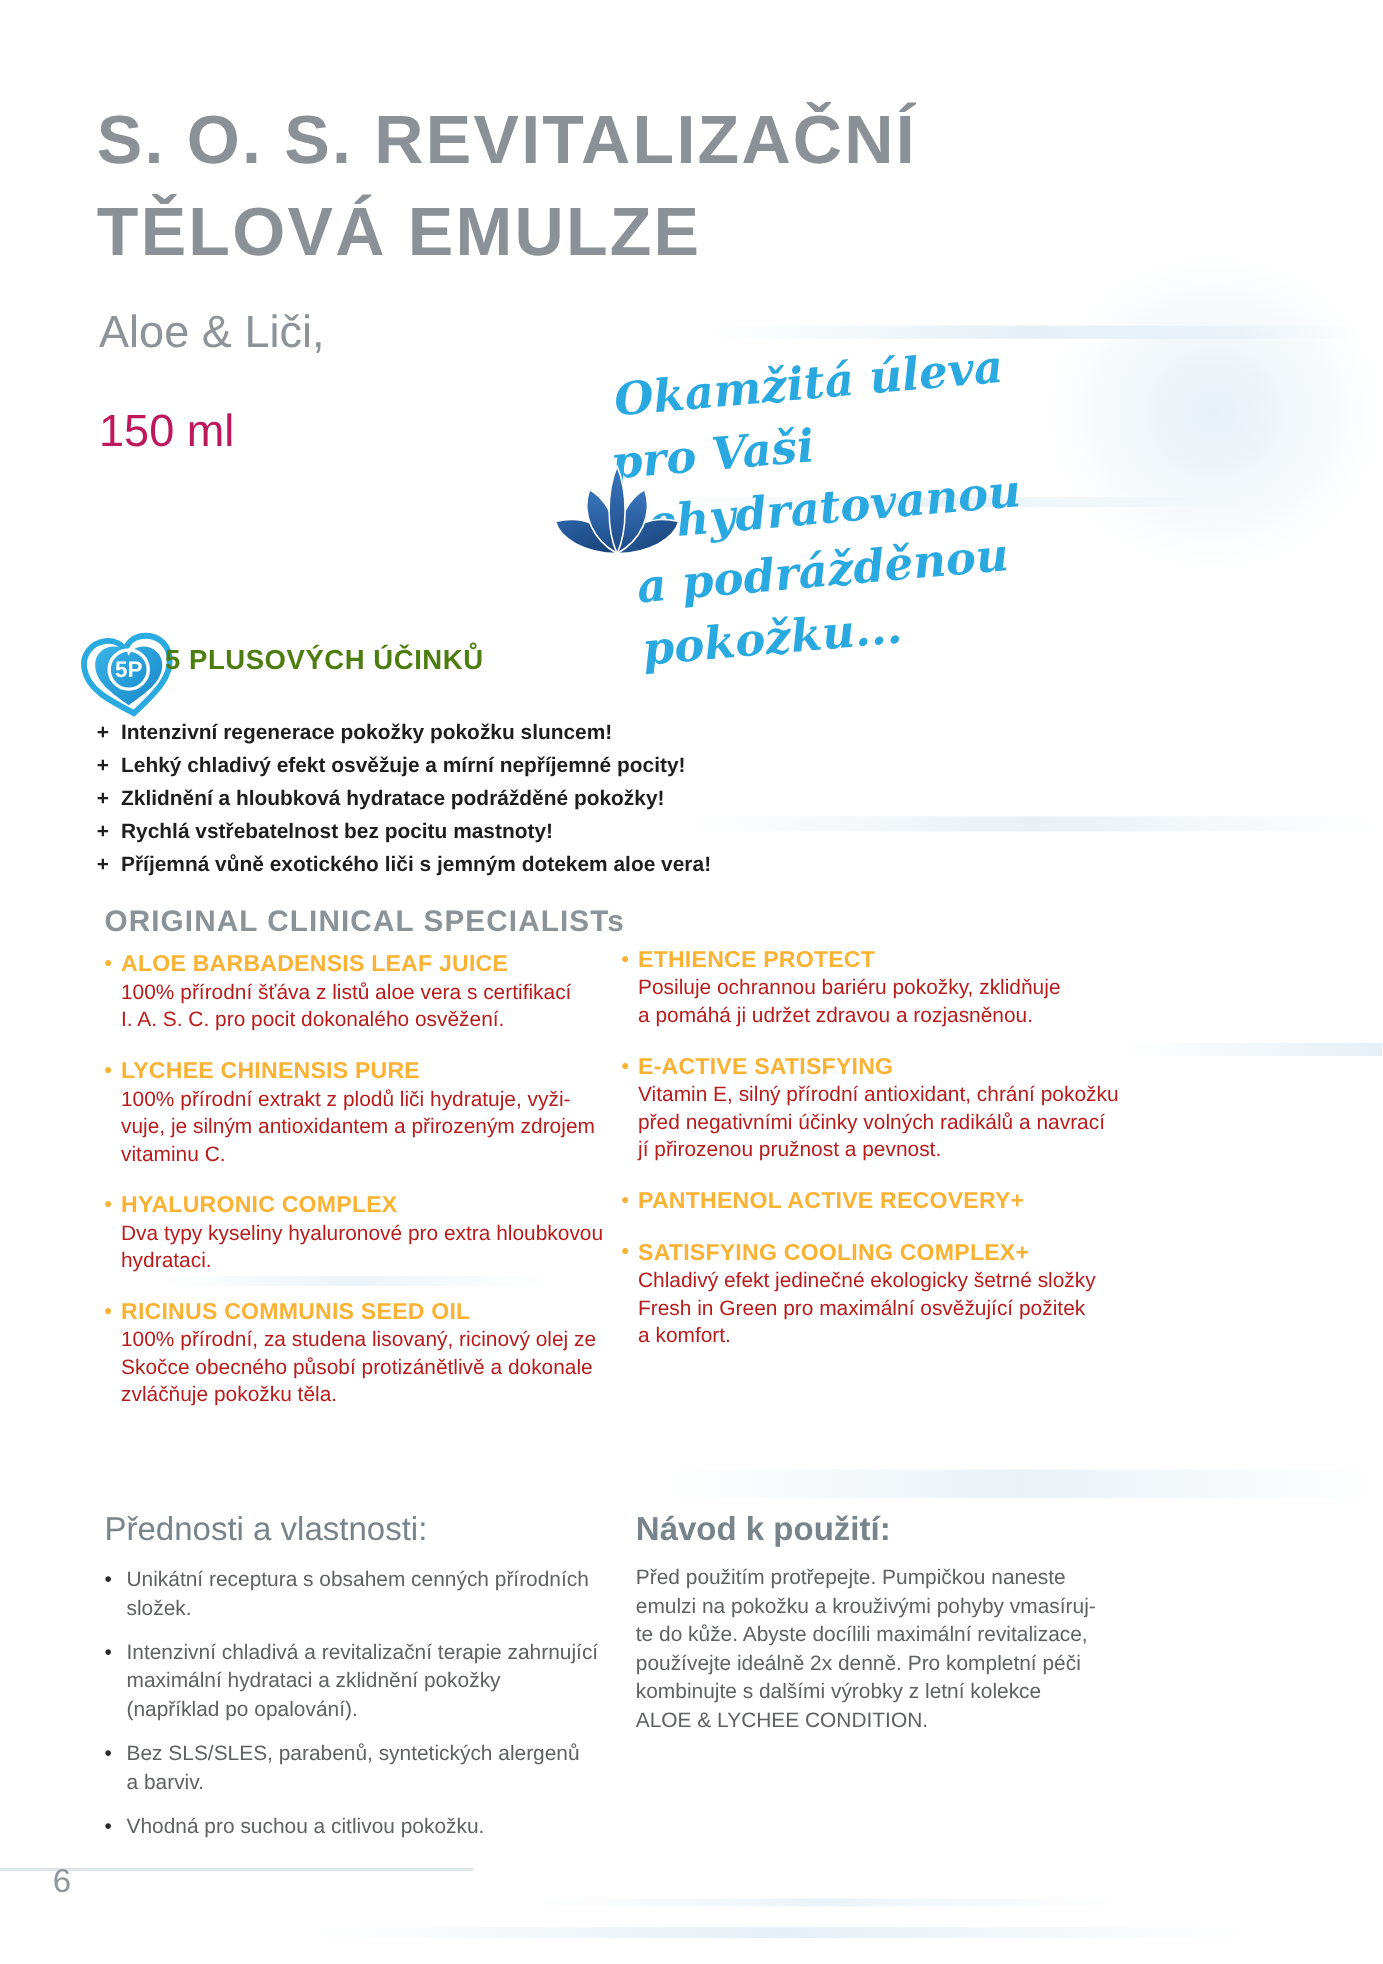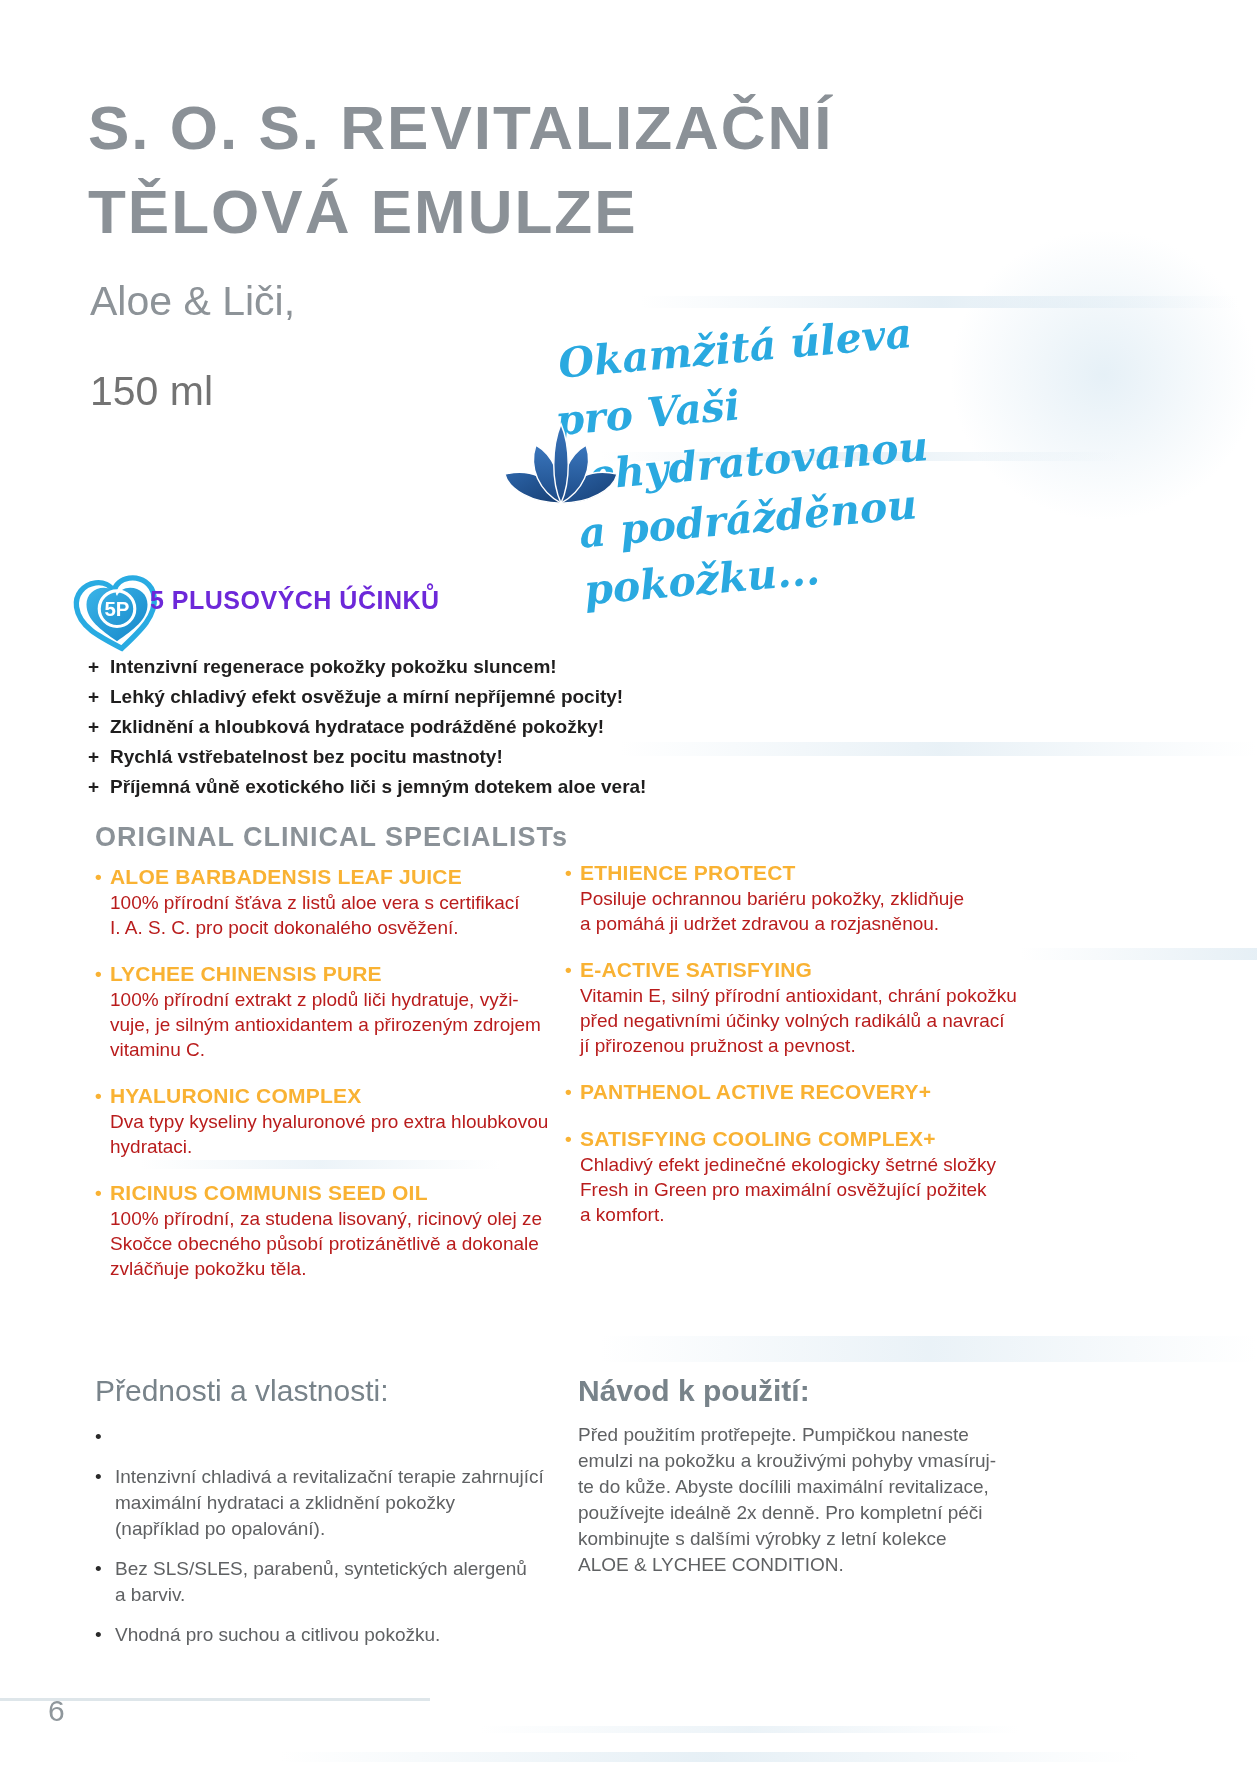--- a/index.html
+++ b/index.html
@@ -26,35 +26,35 @@
   .w8{left:0px;top:1698px;width:430px;height:3px;background:rgba(190,205,214,.5);}
   .w9{left:280px;top:1752px;width:860px;height:10px;
       background:linear-gradient(90deg,rgba(205,224,236,0),rgba(205,224,236,.5),rgba(205,224,236,0));}
   .w10{left:480px;top:1726px;width:540px;height:7px;
       background:linear-gradient(90deg,rgba(205,224,236,0),rgba(205,224,236,.4),rgba(205,224,236,0));}
 
   
   .title{position:absolute;left:88px;top:86px;color:#8b9197;font-weight:700;
          font-size:62px;line-height:84px;letter-spacing:2px;}
   .subtitle{position:absolute;left:90px;top:278px;color:#8d9398;font-size:41px;font-weight:400;text-align:center;}
-  .volume{position:absolute;left:90px;top:368px;color:#737373;font-size:41px;font-weight:400;}
+  .volume{position:absolute;left:90px;top:368px;color:#be185d;font-size:41px;font-weight:400;}
 
   
   .tagline{position:absolute;left:556px;top:336px;width:500px;
            transform:rotate(-5deg);transform-origin:left top;
            font-family:"DejaVu Serif",serif;font-style:italic;font-weight:700;
            color:#2aa9e0;font-size:41px;line-height:57px;}
   .tagline .t2{margin-left:-8px;}
   .tagline .t3{margin-left:6px;}
 
   .lotus{position:absolute;left:503px;top:418px;width:116px;height:92px;}
 
   
   .logo5p{position:absolute;left:72px;top:574px;width:90px;height:80px;}
-  .benefits-heading{position:absolute;left:150px;top:586px;color:#6d28d9;
+  .benefits-heading{position:absolute;left:150px;top:586px;color:#4d7c0f;
                     font-size:25px;font-weight:700;letter-spacing:.5px;}
   .plus-list{position:absolute;left:88px;top:652px;font-size:19px;font-weight:700;
              color:#1f1e1e;line-height:30px;}
   .plus-row{display:flex;}
   .plus-row .plus{width:22px;}
 
   
   .ocs-heading{position:absolute;left:95px;top:822px;color:#8b9298;
                font-size:27px;font-weight:700;letter-spacing:1px;text-align:center;}
   .spec-col{position:absolute;width:480px;}
@@ -240,20 +240,22 @@
       <div class="spec-body">Chladivý efekt jedinečné ekologicky šetrné složky
 Fresh in Green pro maximální osvěžující požitek
 a komfort.</div>
     </div>
   </div>
 
   <div class="features-heading">Přednosti a vlastnosti:</div>
   <div class="features-list">
     <div class="feature-item">
       <span class="dot">•</span>
+      <span class="txt">Unikátní receptura s obsahem cenných přírodních
+složek.</span>
     </div>
     <div class="feature-item">
       <span class="dot">•</span>
       <span class="txt">Intenzivní chladivá a revitalizační terapie zahrnující
 maximální hydrataci a zklidnění pokožky
 (například po opalování).</span>
     </div>
     <div class="feature-item">
       <span class="dot">•</span>
       <span class="txt">Bez SLS/SLES, parabenů, syntetických alergenů

